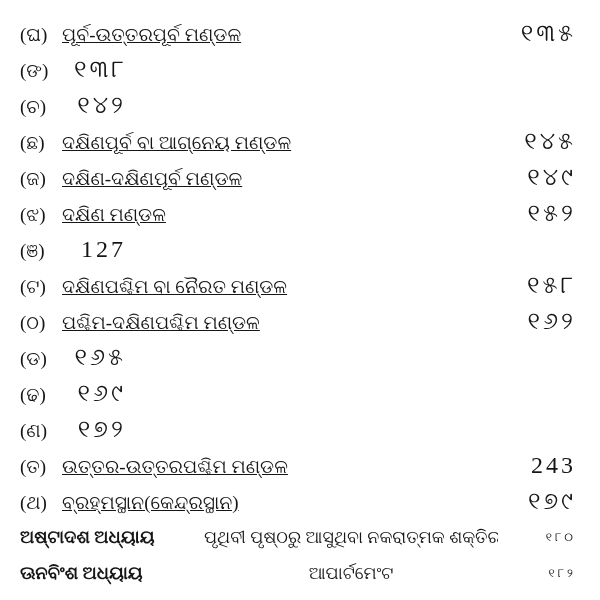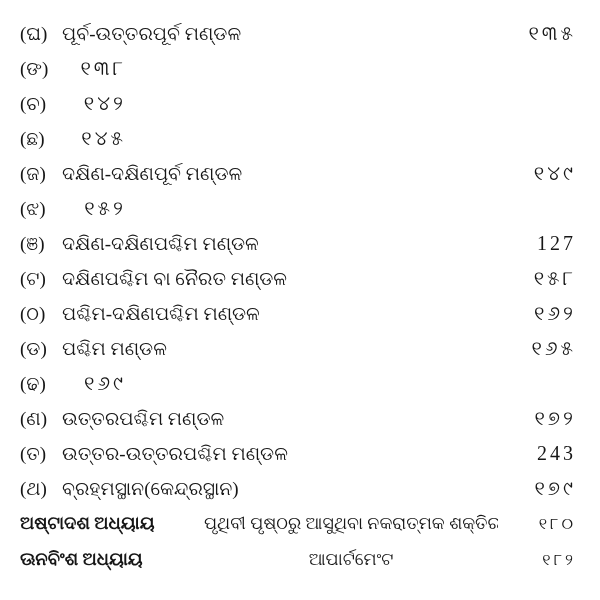--- a/index.html
+++ b/index.html
@@ -26,25 +26,26 @@
     font-weight: 400;
   }
   .toc-letter {
     flex: 0 0 42px;
     white-space: nowrap;
   }
   .toc-title {
     flex: 1 1 auto;
     white-space: nowrap;
     overflow: hidden;
+    text-decoration: underline;
   }
   .toc-page {
     flex: 0 0 auto;
     margin-left: 12px;
-    font-size: 20px;
+    font-size: 24px;
     letter-spacing: 3px;
     text-align: right;
     min-width: 52px;
   }
   
   .chapter-row {
     display: flex;
     align-items: flex-end;
     margin-bottom: 13px;
     font-size: 18px;
@@ -59,21 +60,21 @@
   .chapter-title {
     flex: 1 1 auto;
     text-align: center;
     white-space: nowrap;
     overflow: hidden;
     font-size: 17.5px;
   }
   .chapter-page {
     flex: 0 0 auto;
     margin-left: 10px;
-    font-size: 16px;
+    font-size: 12px;
     letter-spacing: 3px;
     text-align: right;
     min-width: 52px;
   }
   .chapter-block { margin-top: 8px; }
 </style>
 </head>
 <body style="background: rgb(255, 255, 255); color: rgb(22, 22, 22);">
 
 <div class="page">
@@ -89,66 +90,65 @@
     <span class="toc-page">୧୩୮</span>
   </div>
 
   <div class="toc-row">
     <span class="toc-letter">(ଚ)</span>
     <span class="toc-page">୧୪୨</span>
   </div>
 
   <div class="toc-row">
     <span class="toc-letter">(ଛ)</span>
+    <span class="toc-title">ଦକ୍ଷିଣପୂର୍ବ ବା ଆଗ୍ନେୟ ମଣ୍ଡଳ</span>
     <span class="toc-page">୧୪୫</span>
   </div>
 
   <div class="toc-row">
     <span class="toc-letter">(ଜ)</span>
     <span class="toc-title">ଦକ୍ଷିଣ-ଦକ୍ଷିଣପୂର୍ବ ମଣ୍ଡଳ</span>
     <span class="toc-page">୧୪୯</span>
   </div>
 
   <div class="toc-row">
     <span class="toc-letter">(ଝ)</span>
+    <span class="toc-title">ଦକ୍ଷିଣ ମଣ୍ଡଳ</span>
     <span class="toc-page">୧୫୨</span>
   </div>
 
   <div class="toc-row">
     <span class="toc-letter">(ଞ)</span>
-    <span class="toc-title">ଦକ୍ଷିଣ-ଦକ୍ଷିଣପଶ୍ଚିମ ମଣ୍ଡଳ</span>
     <span class="toc-page">127</span>
   </div>
 
   <div class="toc-row">
     <span class="toc-letter">(ଟ)</span>
     <span class="toc-title">ଦକ୍ଷିଣପଶ୍ଚିମ ବା ନୈରତ ମଣ୍ଡଳ</span>
     <span class="toc-page">୧୫୮</span>
   </div>
 
   <div class="toc-row">
     <span class="toc-letter">(ଠ)</span>
     <span class="toc-title">ପଶ୍ଚିମ-ଦକ୍ଷିଣପଶ୍ଚିମ ମଣ୍ଡଳ</span>
     <span class="toc-page">୧୬୨</span>
   </div>
 
   <div class="toc-row">
     <span class="toc-letter">(ଡ)</span>
-    <span class="toc-title">ପଶ୍ଚିମ ମଣ୍ଡଳ</span>
     <span class="toc-page">୧୬୫</span>
   </div>
 
   <div class="toc-row">
     <span class="toc-letter">(ଢ)</span>
     <span class="toc-page">୧୬୯</span>
   </div>
 
   <div class="toc-row">
     <span class="toc-letter">(ଣ)</span>
-    <span class="toc-title">ଉତ୍ତରପଶ୍ଚିମ ମଣ୍ଡଳ</span>
     <span class="toc-page">୧୭୨</span>
   </div>
 
   <div class="toc-row">
     <span class="toc-letter">(ତ)</span>
     <span class="toc-title">ଉତ୍ତର-ଉତ୍ତରପଶ୍ଚିମ ମଣ୍ଡଳ</span>
     <span class="toc-page">243</span>
   </div>
 
   <div class="toc-row">

